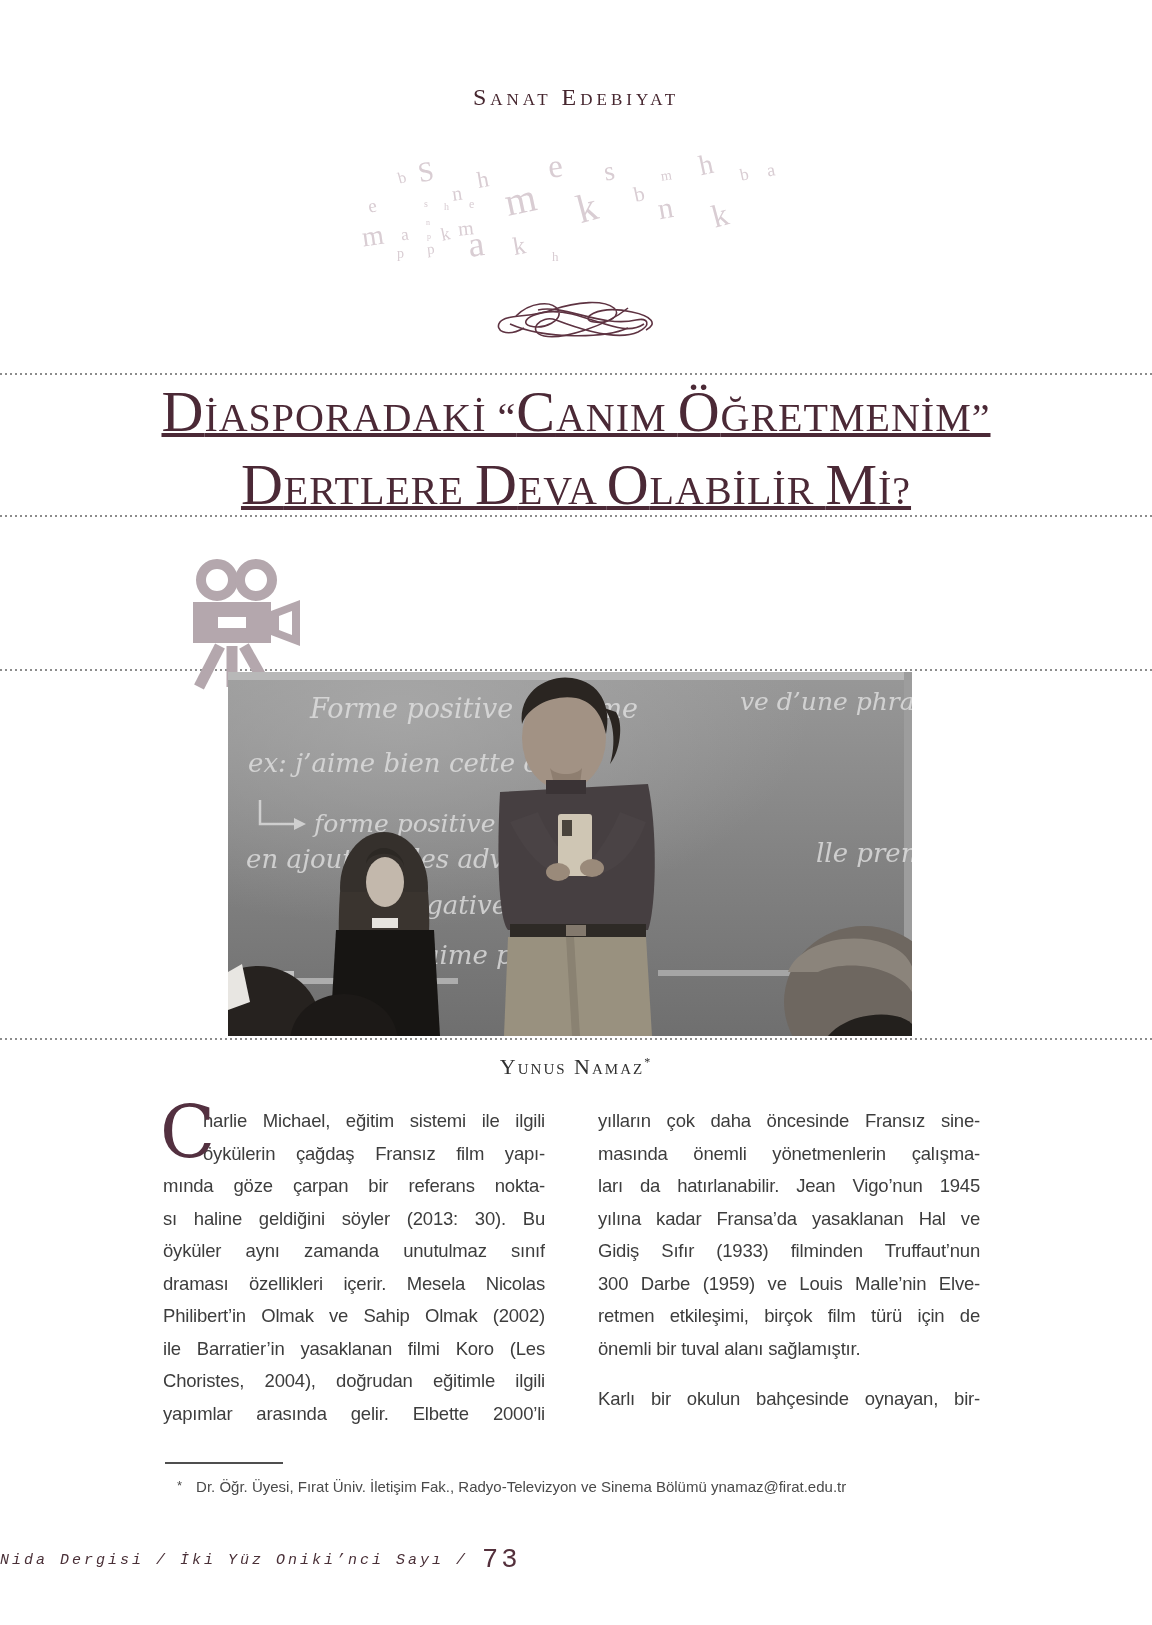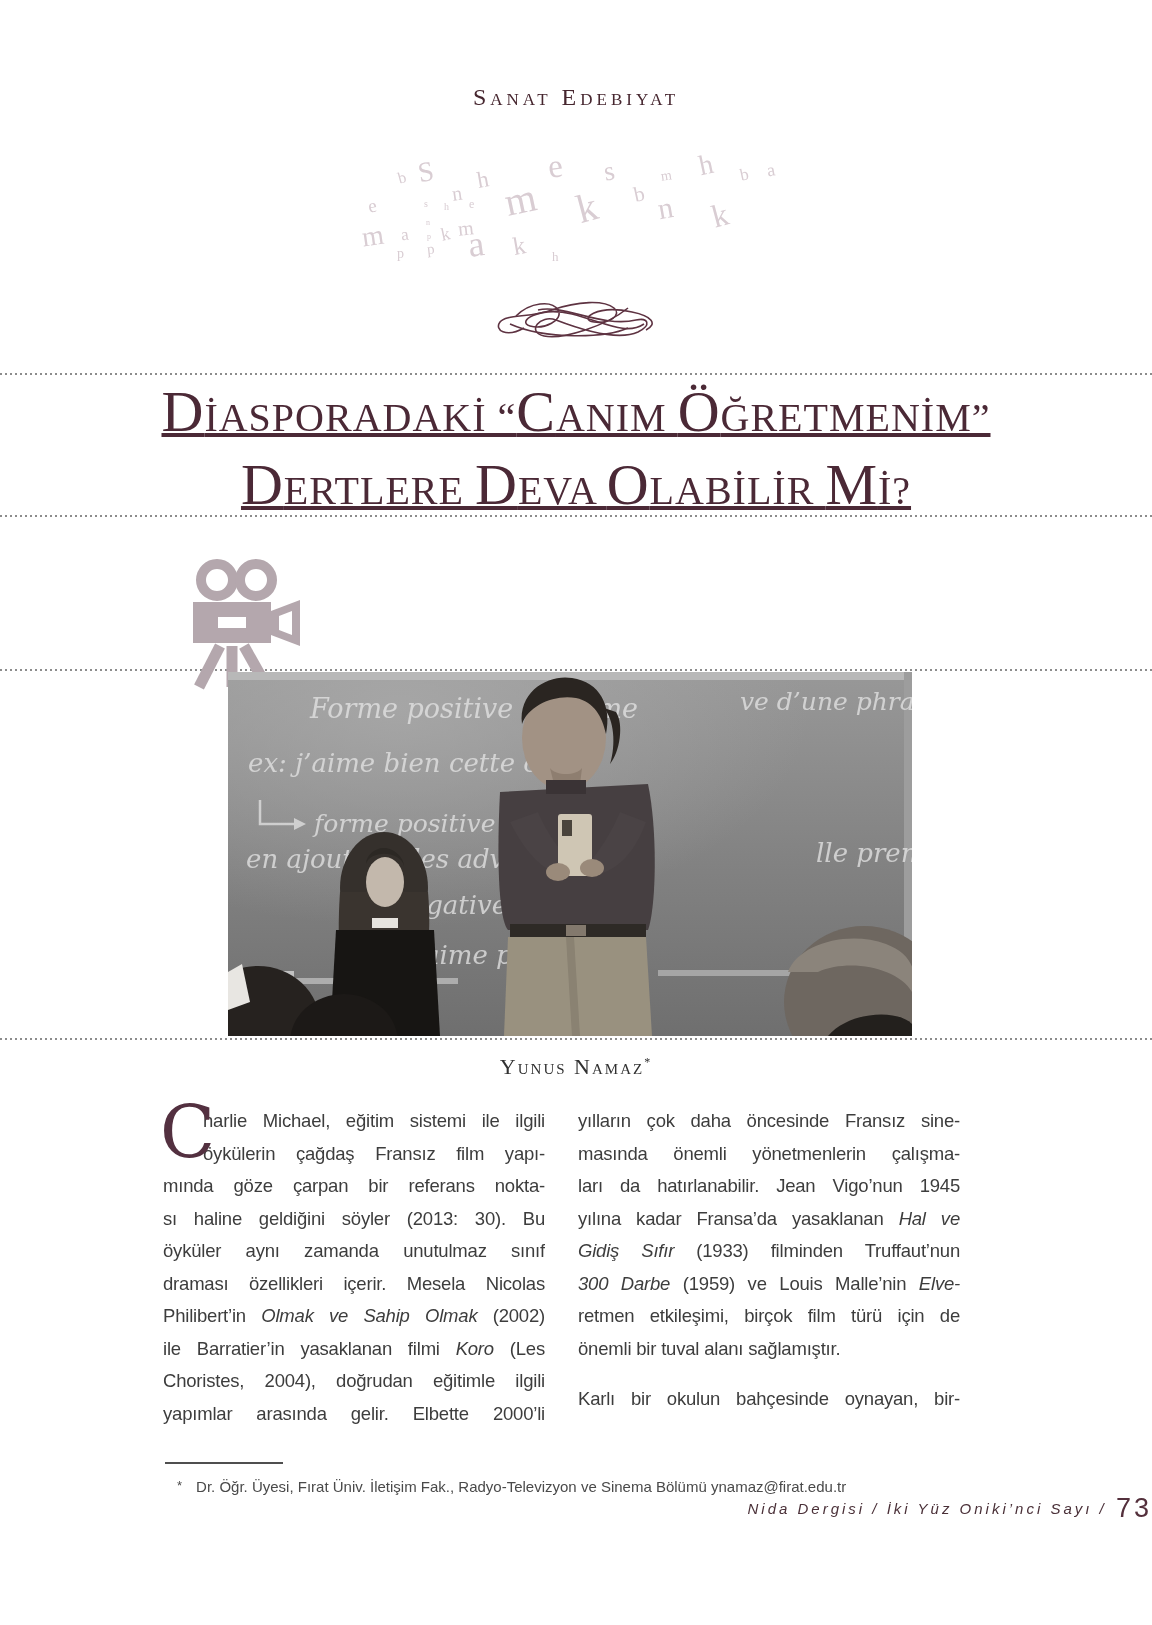--- a/index.html
+++ b/index.html
@@ -50,44 +50,44 @@
     font-family:"Liberation Serif",serif;font-variant:small-caps;
     font-size:22px;letter-spacing:2px;color:#313131;
   }
   .author sup{font-size:12px;font-variant:normal;}
   
   .col{
     position:absolute;top:1105px;width:382px;
     font-size:18.5px;letter-spacing:-0.2px;color:#3d3d3d;
   }
   .col-left{left:163px;}
-  .col-right{left:578px;}
+  .col-right{left:598px;}
   .bline{
     height:32.5px;line-height:32.5px;white-space:nowrap;overflow:hidden;
     text-align:justify;text-align-last:justify;
   }
   .bline.endline{text-align-last:left;}
   .bline.para{margin-top:18px;}
-  .bline .it{font-style:italic;}
+  .bline .it{}
   .dropcap{
     position:absolute;left:-3px;top:-8px;
     font-family:"DejaVu Serif",serif;font-size:72px;line-height:72px;
     color:#533040;
   }
   
   .footnote-rule{position:absolute;left:165px;top:1462px;width:118px;height:0;border-top:2px solid #4f4f4f;}
   .footnote{
     position:absolute;left:165px;top:1478px;width:800px;
     font-size:15px;color:#4a4a4a;display:flex;gap:14px;
   }
   .footnote .mark{font-size:13px;padding-left:12px;}
   
   .footer{
-    position:absolute;top:1493px;left:0;width:100%;text-align:right;
-    font-family:Liberation Sans, sans-serif;font-style:italic;
+    position:absolute;top:1545px;left:0;width:100%;text-align:left;
+    font-family:Liberation Mono, monospace;font-style:italic;
     font-size:15px;letter-spacing:3px;color:#4a3038;
   }
   .footer .pgnum{
     font-style:normal;font-size:27px;letter-spacing:3px;color:#54303c;
     vertical-align:-3px;margin-left:2px;
   }
 </style>
 </head>
 <body>
 

